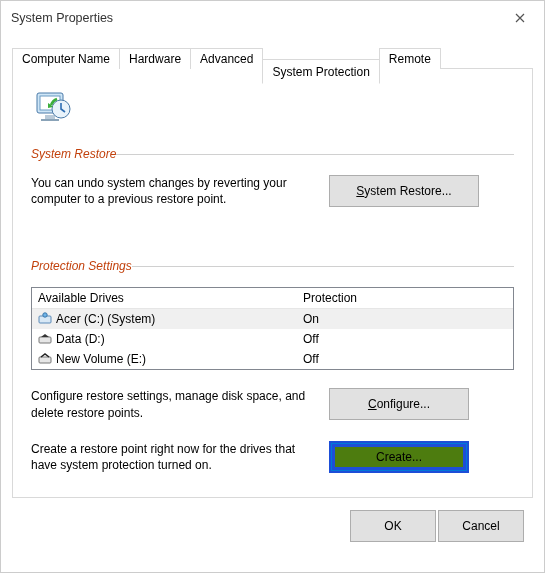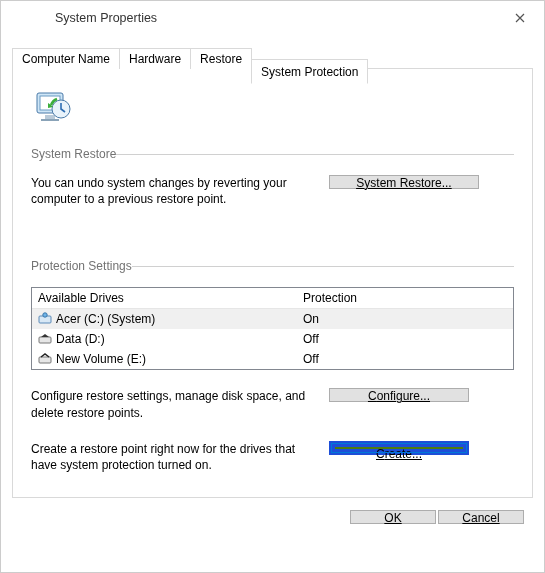--- a/index.html
+++ b/index.html
@@ -13,21 +13,20 @@
     overflow: hidden;
     border: 1px solid #ccc;
   }
   .titlebar {
     height: 34px;
     display: flex;
     align-items: center;
     padding: 0 2px 0 10px;
     color: #333;
     font-size: 12.5px;
-    margin-left: 44px;
   }
   .titlebar .spacer { flex: 1; }
   .close-btn {
     width: 45px;
     height: 30px;
     display: flex;
     align-items: center;
     justify-content: center;
     color: #555;
     font-size: 14px;
@@ -74,47 +73,47 @@
     margin-bottom: 22px;
   }
   .intro-text {
     padding-top: 4px;
     font-size: 12px;
   }
   .section-header {
     display: flex;
     align-items: center;
     margin: 10px 0 14px 0;
-    color: #737373;
+    color: #c2410c;
+    font-style: italic;
   }
   .section-header .line {
     flex: 1;
     height: 1px;
     background: #d0d0d0;
   }
   .restore-row, .conf-row {
     display: flex;
     gap: 18px;
     align-items: flex-start;
     margin-bottom: 10px;
   }
   .restore-text {
     flex: 1;
     max-width: 280px;
     line-height: 1.35;
   }
   .win-btn {
     min-width: 140px;
-    height: 14px;
+    height: 32px;
     border: 1px solid #adadad;
     background: #e1e1e1;
     font: inherit;
     padding: 0 12px;
     cursor: default;
-    text-decoration: underline;
   }
   .win-btn.focused {
     border: 6px solid #1d4ed8;
     background: #4d7c0f;
     outline: 1px solid #0078d7;
     outline-offset: -3px;
   }
   .win-btn.disabled { color: #a0a0a0; background: #e6e6e6; }
   .win-btn .ul { text-decoration: underline; }
   .drives {
@@ -152,22 +151,23 @@
     <svg width="10" height="10" viewBox="0 0 10 10">
         <path d="M1 1 L9 9 M9 1 L1 9" stroke="currentColor" stroke-width="1.2"></path>
       </svg>
   </div>
 </div>
 
 <div class="content">
   <div class="tabstrip">
     <div class="tab">Computer Name</div>
     <div class="tab">Hardware</div>
-    <div class="tab">Restore</div>
+    <div class="tab">Advanced</div>
     <div class="tab active">System Protection</div>
+    <div class="tab">Remote</div>
   </div>
 
   <div class="panel">
 
     <div class="intro-row">
       <svg width="40" height="40" viewBox="0 0 40 40">
         <rect x="6" y="8" width="26" height="20" rx="2" fill="#cfe6f7" stroke="#4a7aa8"></rect>
         <rect x="9" y="11" width="20" height="14" fill="#fff" stroke="#6b9ac2"></rect>
         <rect x="14" y="30" width="10" height="4" fill="#b8c9d8"></rect>
         <rect x="10" y="34" width="18" height="2" fill="#8aa3b8"></rect>

